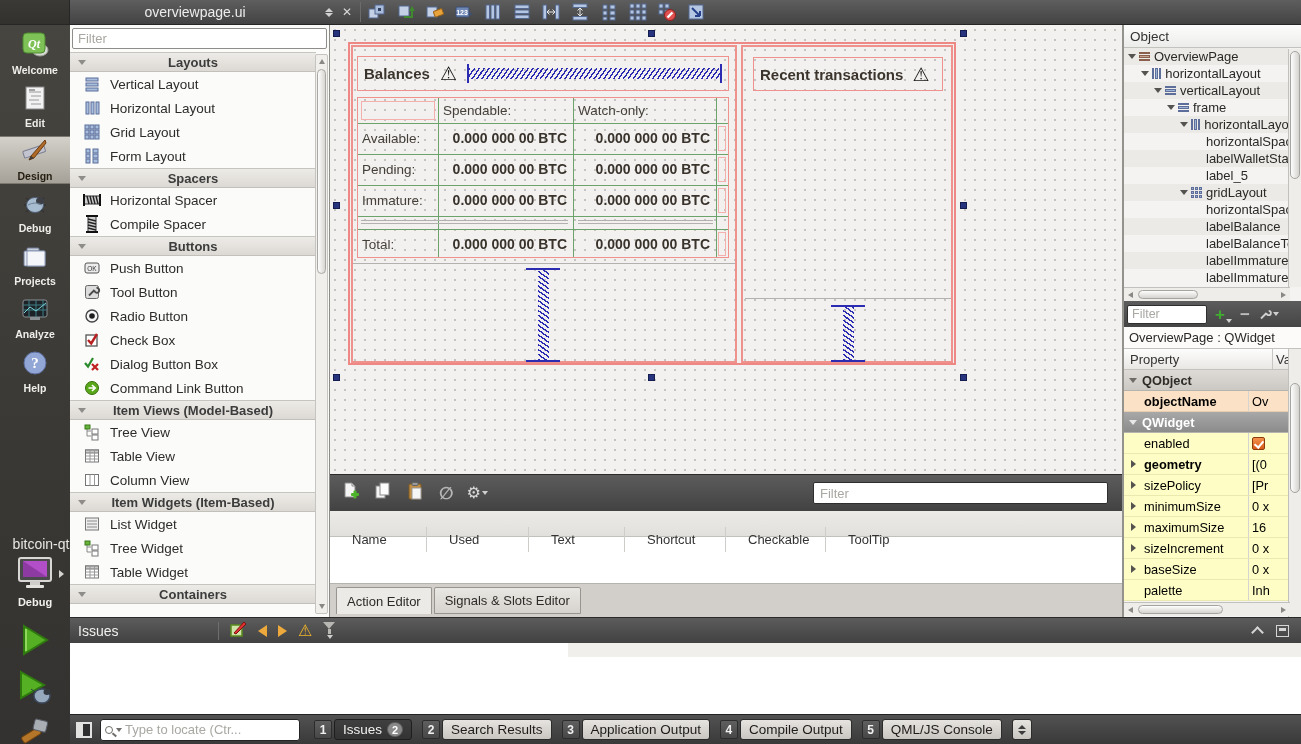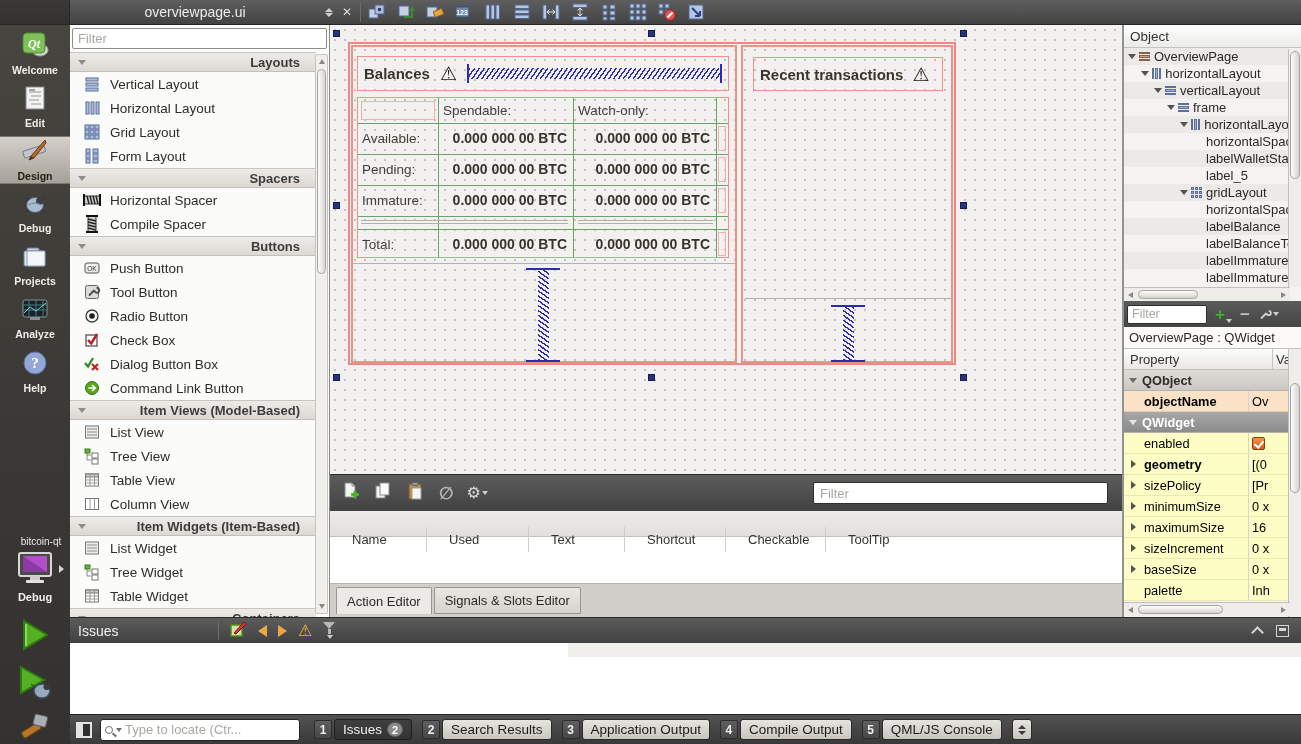--- a/index.html
+++ b/index.html
@@ -20,35 +20,35 @@
   .tb-icons svg { display:block; }
 
   
   .sidebar { position:absolute; left:0; top:25px; width:70px; height:719px;
     background:linear-gradient(180deg,#474540 0%,#3a3834 60%,#343230 100%); z-index:5; }
   .mode { width:70px; height:48px; display:flex; flex-direction:column; align-items:center; justify-content:center; gap:2px; margin-top:5px; }
   .mode .mlabel { font-size:10.5px; font-weight:bold; color:#efeeea; }
   .mode.active { background:linear-gradient(#d4d1ca,#a5a198); border-top:1px solid #7c7870; border-bottom:1px solid #7c7870; }
   .mode.active .mlabel { color:#241d10; }
   .kit { margin-top:140px; display:flex; flex-direction:column; align-items:center; }
-  .kit-name { font-size:10px; color:#e8e7e3;margin-left:12px; }
+  .kit-name { font-size:14px; color:#e8e7e3;margin-left:12px; }
   .kit-icon-wrap { position:relative; margin-top:4px; }
   .kit-arrow { position:absolute; right:-10px; top:14px; width:0; height:0; border-top:4px solid transparent; border-bottom:4px solid transparent; border-left:5px solid #d5d4d0; }
   .kit-config { font-size:11px; font-weight:bold; color:#f2f1ed; margin-top:2px; }
   .runbtns { display:flex; flex-direction:column; align-items:center; gap:7px; margin-top:14px; }
 
   
   .widgetbox { position:absolute; left:70px; top:25px; width:260px; height:592px; background:#fbfbfa; border-right:1px solid #8d8b86; overflow:hidden; }
   .wb-filter { position:absolute; left:2px; top:3px; width:255px; height:21px; border:1px solid #8f8d89; border-radius:2px; background:#fff; font-size:13px; padding:0 5px; color:#333; font-family:inherit; }
   .wb-filter::placeholder, .ae-filter::placeholder, .pe-filter::placeholder { color:#a9a7a2; }
   .wb-list { position:absolute; left:0; top:27px; width:246px; }
   .wb-header { height:20px; background:linear-gradient(#edebe7,#dcd9d4); border-top:1px solid #c7c5c0; border-bottom:1px solid #c2c0bb;
     display:flex; align-items:center; font-size:13px; font-weight:bold; color:#3c3c3c; }
   .wb-header .tri { width:0; height:0; border-left:4px solid transparent; border-right:4px solid transparent; border-top:5px solid #8f8d89; margin-left:8px; }
-  .wb-header .htext { flex:1; text-align:right; margin-right:16px; }
+  .wb-header .htext { flex:1; text-align:center; margin-right:16px; }
   .wb-item { height:24px; display:flex; align-items:center; gap:9px; padding-left:13px; font-size:13.5px; color:#2e2c29; }
   .wb-item svg { flex:0 0 auto; }
   .wb-scroll { position:absolute; right:1px; top:29px; width:13px; height:560px; background:#f1efec; border:1px solid #c6c4c0; border-radius:2px; }
   .wb-thumb { position:absolute; left:1px; top:14px; width:9px; height:205px; background:linear-gradient(90deg,#fdfdfd,#d8d6d2); border:1px solid #a9a7a3; border-radius:5px; }
   .sb-arr { position:absolute; left:3px; width:0; height:0; border-left:3.5px solid transparent; border-right:3.5px solid transparent; }
   .sb-arr.up { top:4px; border-bottom:5px solid #8a8884; }
   .sb-arr.down { bottom:4px; border-top:5px solid #8a8884; }
 
   
   .canvas { position:absolute; left:330px; top:25px; width:792px; height:449px;
@@ -545,31 +545,20 @@
           </svg>
           <span>Command Link Button</span>
         </div>
 
       <div class="wb-header">
           <span class="tri"></span>
           <span class="htext">Item Views (Model-Based)</span>
         </div>
       <div class="wb-item">
           <svg width="18" height="18">
-            <rect x="2.5" y="3" width="13" height="12" fill="#eee" stroke="#777"></rect>
-            <g stroke="#8a8a8a">
-              <line x1="4" y1="6" x2="14" y2="6"></line>
-              <line x1="4" y1="9" x2="14" y2="9"></line>
-              <line x1="4" y1="12" x2="14" y2="12"></line>
-            </g>
-          </svg>
-          <span>List View</span>
-        </div>
-      <div class="wb-item">
-          <svg width="18" height="18">
             <path d="M4 5 V13 H8" fill="none" stroke="#8a8a8a"></path>
             <path d="M4 8 H8" stroke="#8a8a8a"></path>
             <rect x="2" y="2" width="5" height="4" fill="#67b33c" stroke="#3b7a1a"></rect>
             <rect x="9" y="6" width="6" height="5" fill="#fff" stroke="#777"></rect>
             <rect x="9" y="12" width="6" height="5" fill="#fff" stroke="#777"></rect>
           </svg>
           <span>Tree View</span>
         </div>
       <div class="wb-item">
           <svg width="18" height="18">

